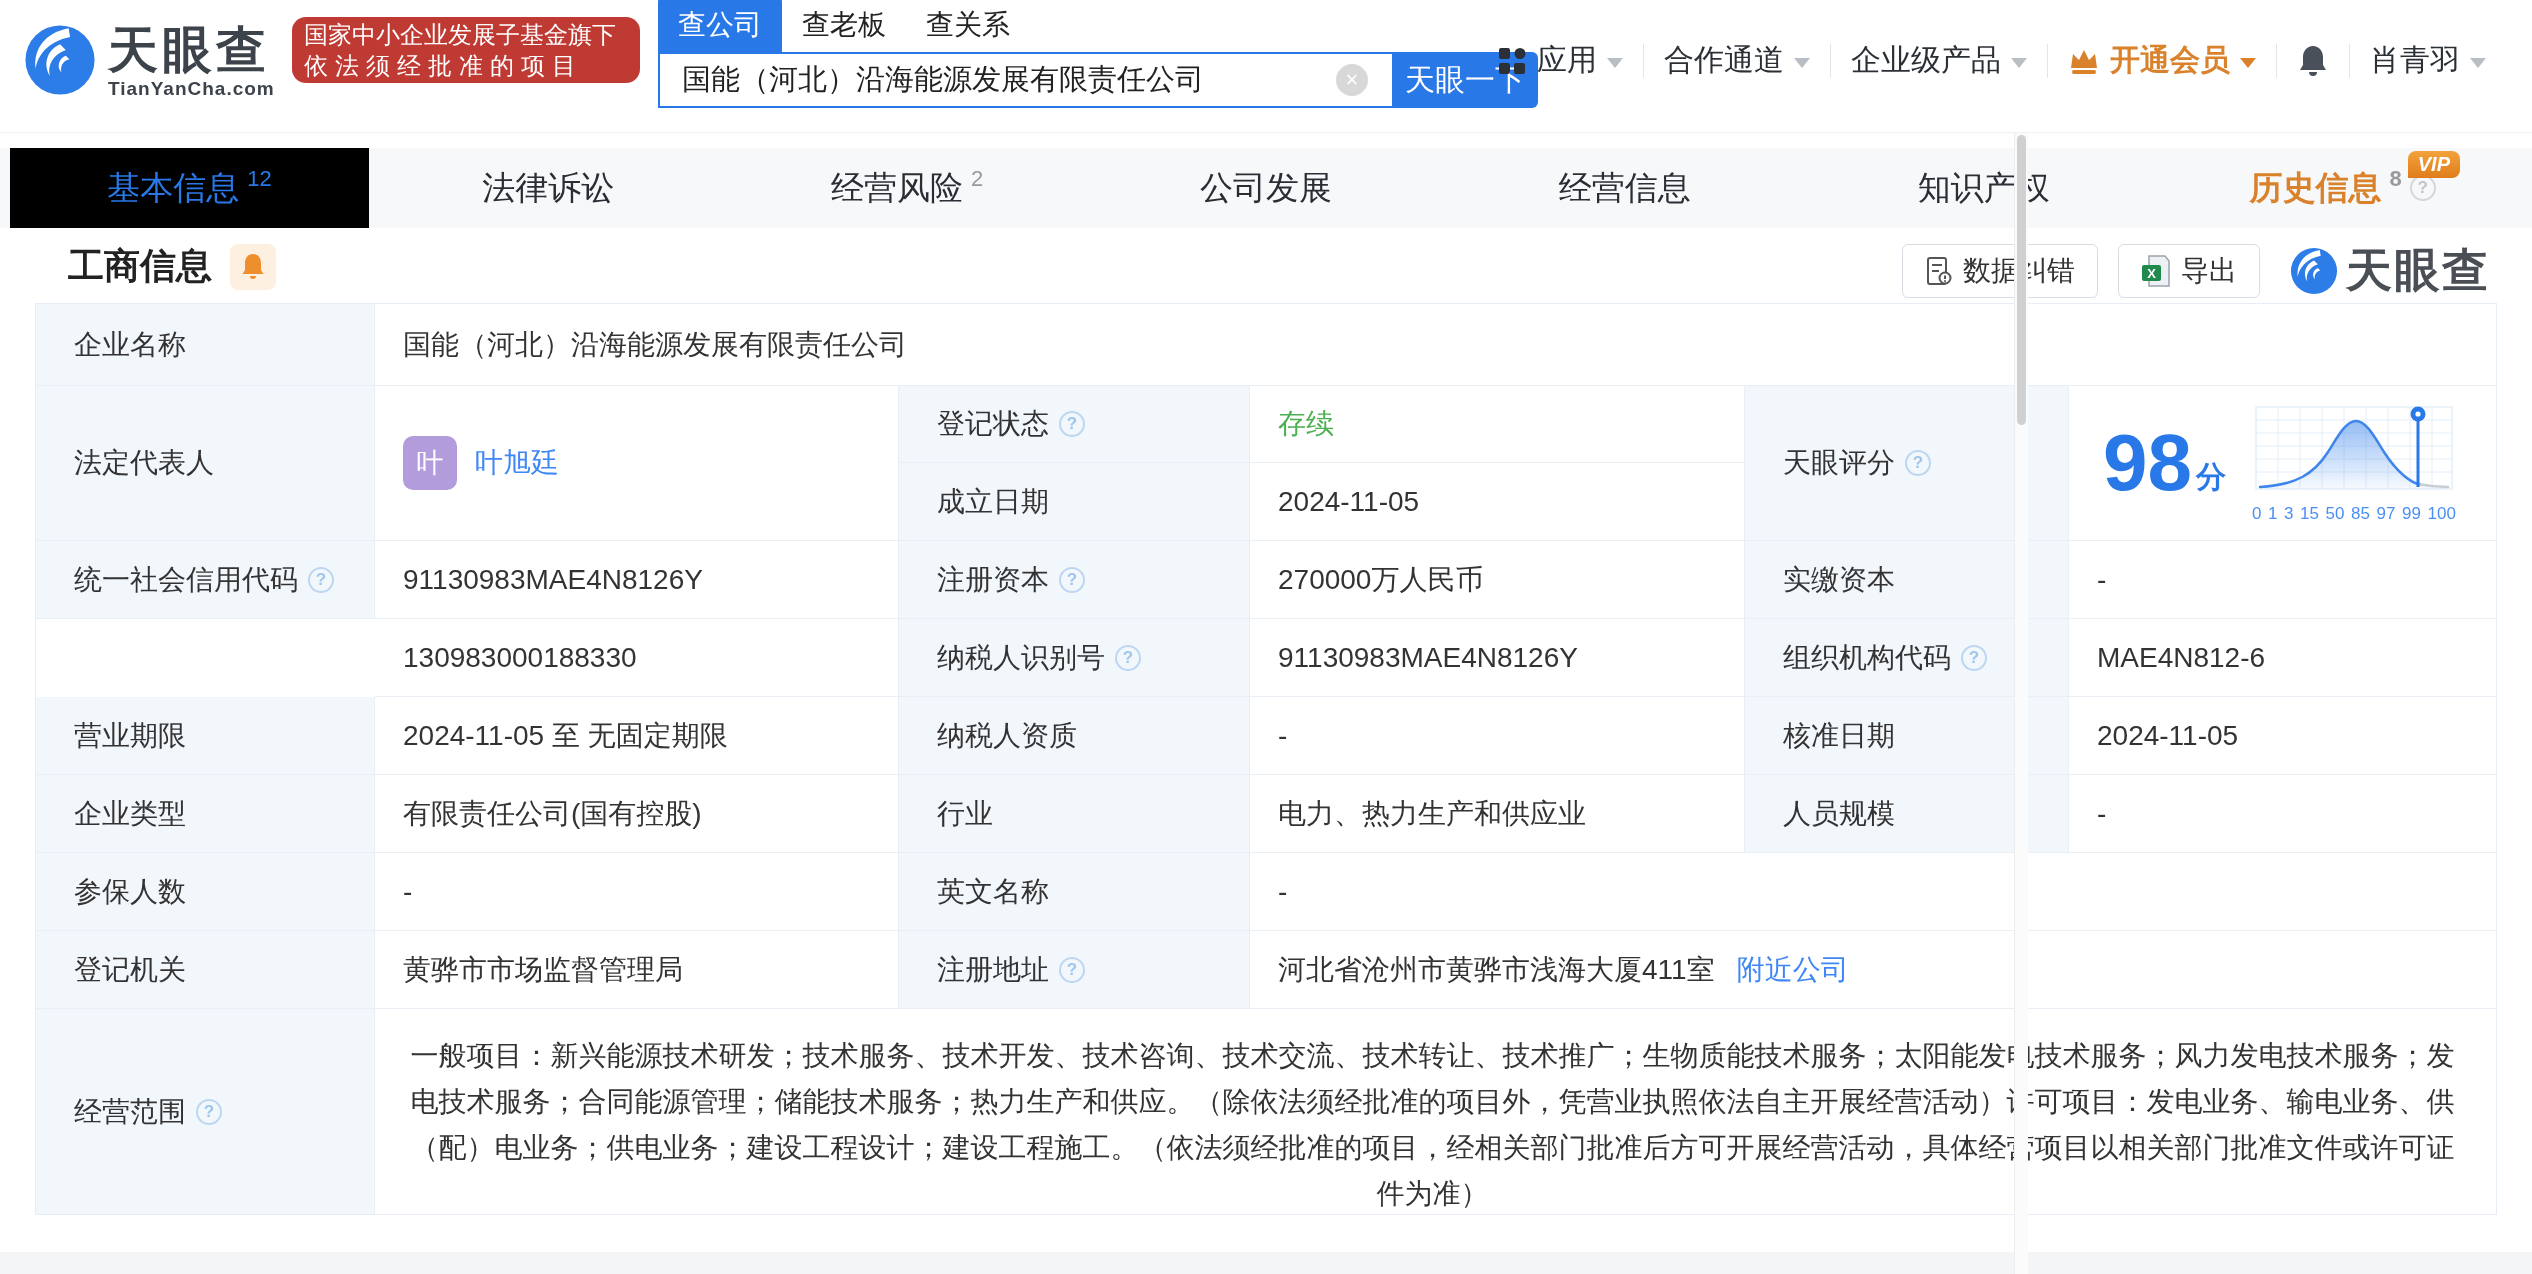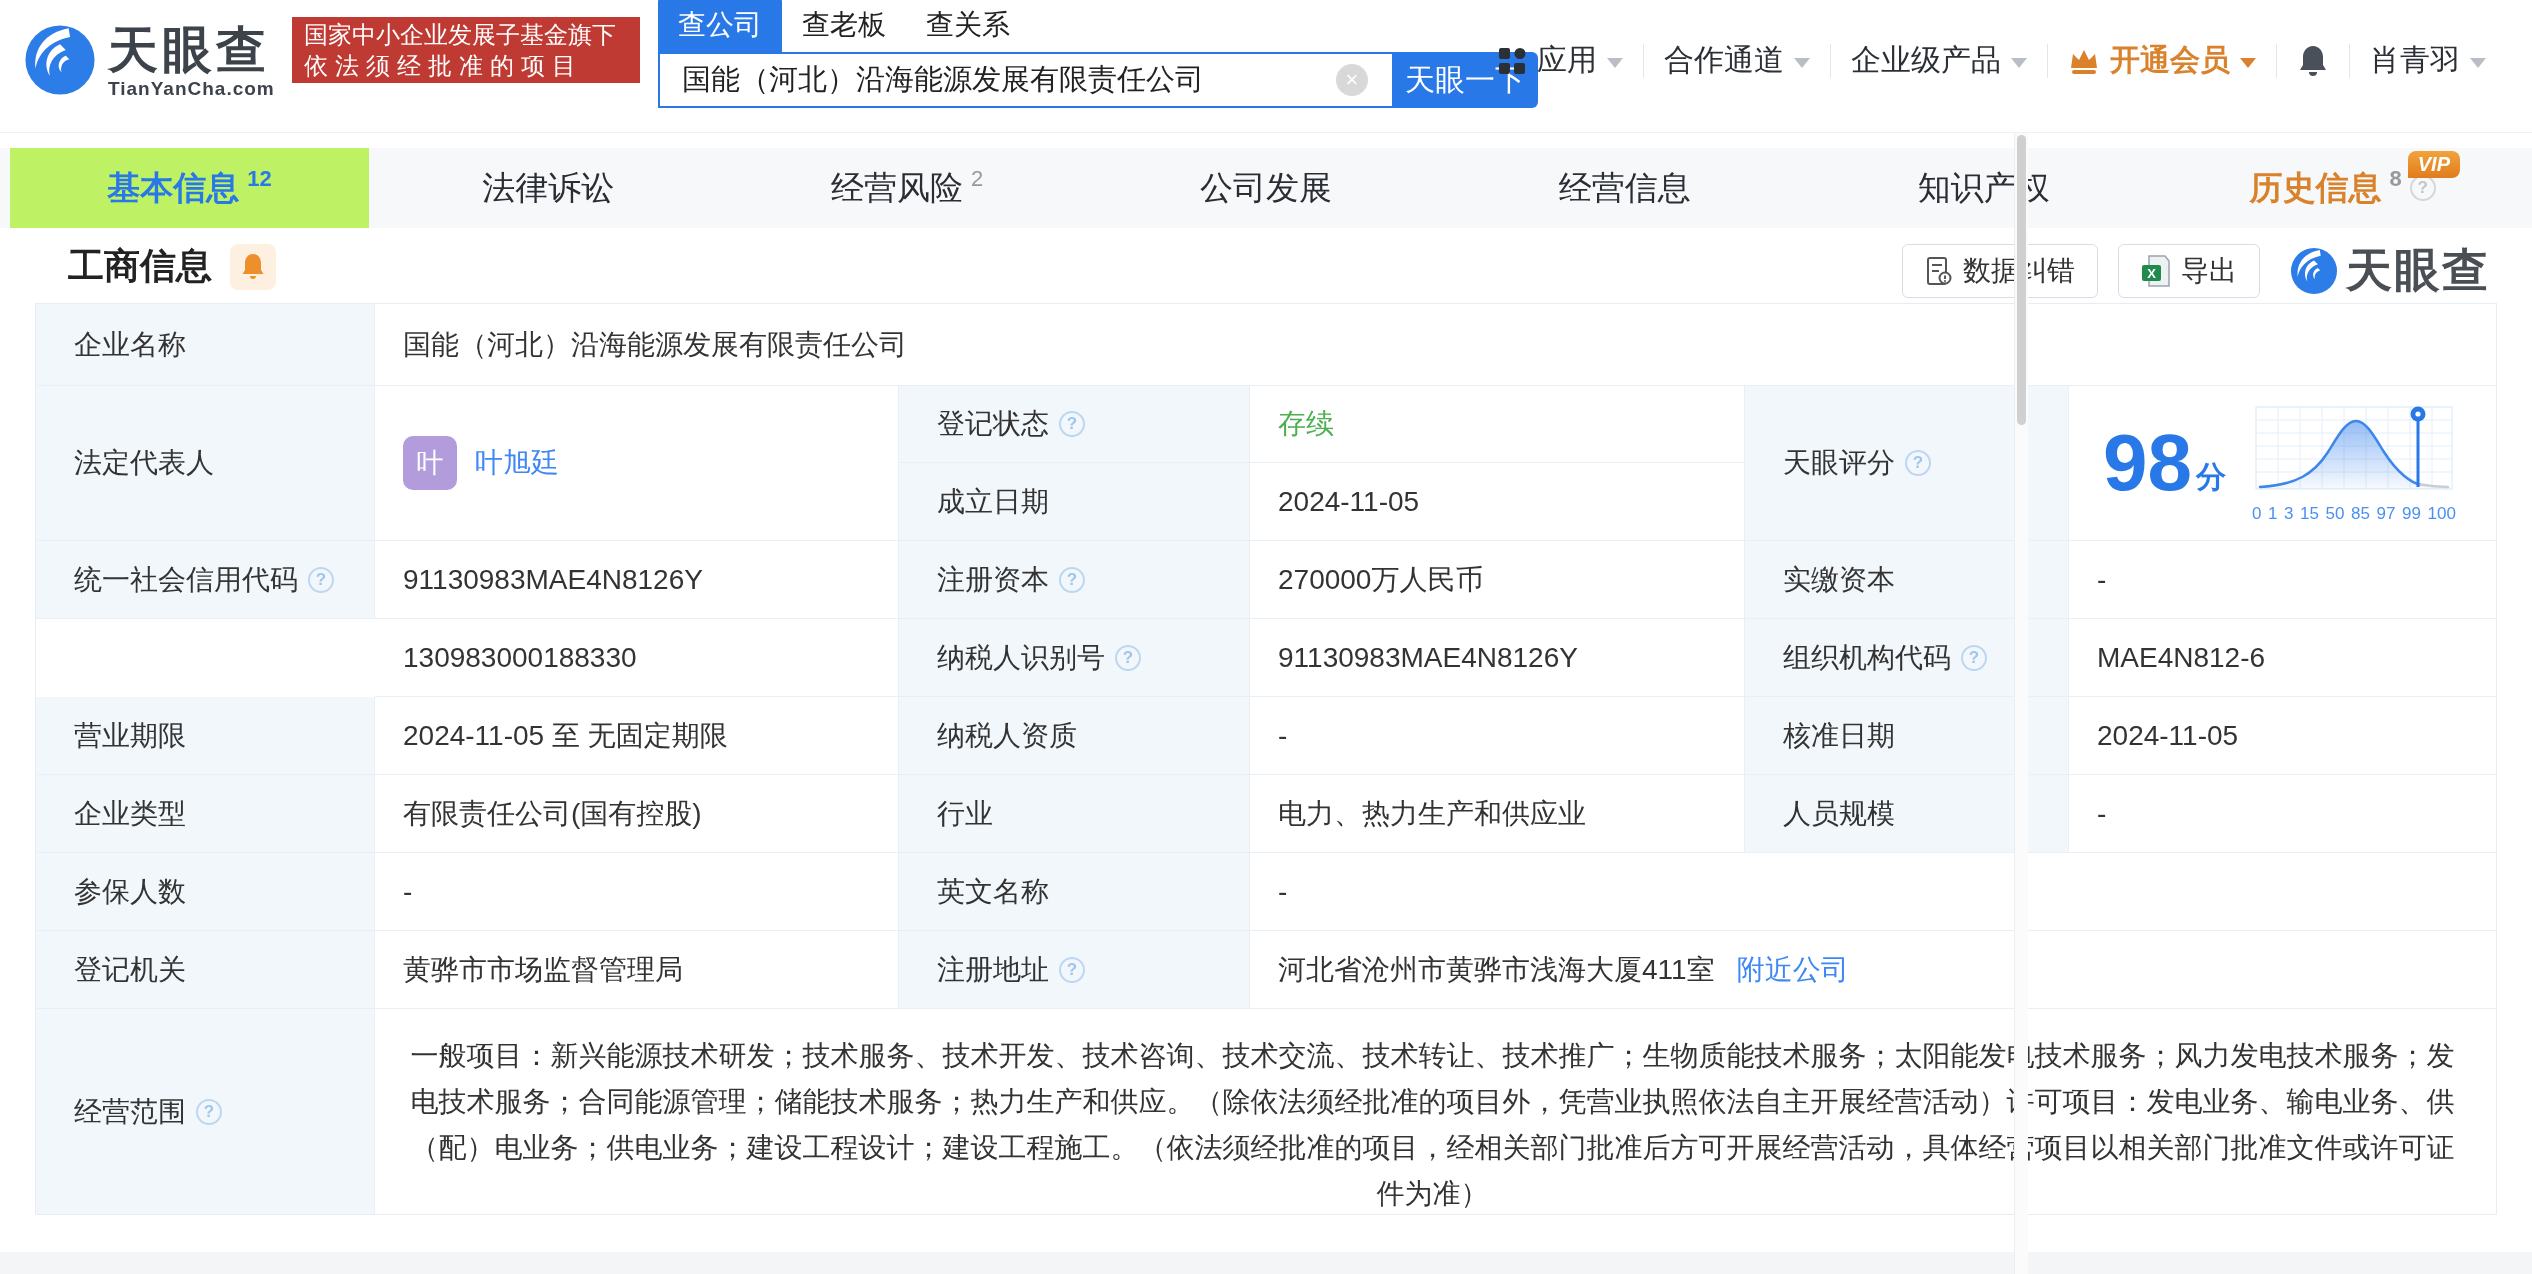--- a/index.html
+++ b/index.html
@@ -9,21 +9,21 @@
 
   
   .header { position:absolute; left:0; top:0; width:2532px; height:133px; background:#fff;
     border-bottom:1px solid #f0f1f3; z-index:5; }
   .logo { position:absolute; left:24px; top:24px; display:flex; align-items:flex-start; cursor:pointer; }
   .logo svg { width:72px; height:72px; }
   .logo-text { margin-left:12px; }
   .logo-title { font-size:50px; font-weight:700; color:#3c434b; letter-spacing:4px; line-height:52px; }
   .logo-domain { font-size:19px; color:#3c434b; font-weight:700; letter-spacing:1px; margin-top:2px; }
   .gov-badge { position:absolute; left:292px; top:17px; width:348px; height:66px; background:#bf3a33;
-    border-radius:0; color:#fff; font-size:24px; line-height:31px; padding:2px 12px;
+    border-radius:14px; color:#fff; font-size:24px; line-height:31px; padding:2px 12px;
     display:flex; flex-direction:column; justify-content:center; }
   .gov-badge .l2 { letter-spacing:7px; }
 
   .search-wrap { position:absolute; left:658px; top:6px; }
   .search-tabs { display:flex; align-items:flex-end; height:46px; }
   .stab { font-size:28px; color:#222; padding:8px 20px; cursor:pointer; }
   .stab.active { background:#2878e8; color:#fff; border-radius:4px 4px 0 0; }
   .search-box { display:flex; height:56px; }
   .search-input { width:734px; height:56px; border:2px solid #2878e8; border-right:none; background:#fff;
     font-size:29px; color:#222; padding:0 56px 0 22px;
@@ -42,21 +42,21 @@
   .caret.orange { border-top-color:#d9822b; }
   .vip-text { color:#d9822b; font-weight:700; }
   .nav-icon { margin-right:10px; display:flex; }
 
   
   .tabbar { position:absolute; left:0; top:148px; width:2532px; height:80px; background:#f7f8fa;
     display:flex; padding:0 10px; }
   .tab { flex:1; display:flex; align-items:center; justify-content:center; font-size:33px; color:#2a2e34;
     cursor:pointer; position:relative; }
   .tab .cnt { font-size:22px; color:#999; margin-left:8px; margin-top:-18px; }
-  .tab.active { background:#bef264; color:#2878e8; font-weight:700; }
+  .tab.active { background:#000000; color:#2878e8; font-weight:400; }
   .tab.active .cnt { color:#2878e8; }
   .tab.history { color:#d9822b; font-weight:700; }
   .help { width:26px; height:26px; border:2px solid #bdd6f2; border-radius:50%; color:#9fc5ec; font-size:17px;
     font-weight:700; display:inline-flex; align-items:center; justify-content:center; margin-left:10px; flex:none; }
   .help.gray { border-color:#d5d7da; color:#c2c5c9; margin-left:8px; }
   .vip-badge { position:absolute; top:3px; right:62px; background:linear-gradient(180deg,#f2a33c,#e07c1c);
     color:#fff; font-size:20px; font-style:italic; font-weight:700; padding:2px 10px; border-radius:8px 8px 8px 0; }
 
   
   .sec-head { position:absolute; left:0; top:228px; width:2532px; height:75px; background:#fff; }

